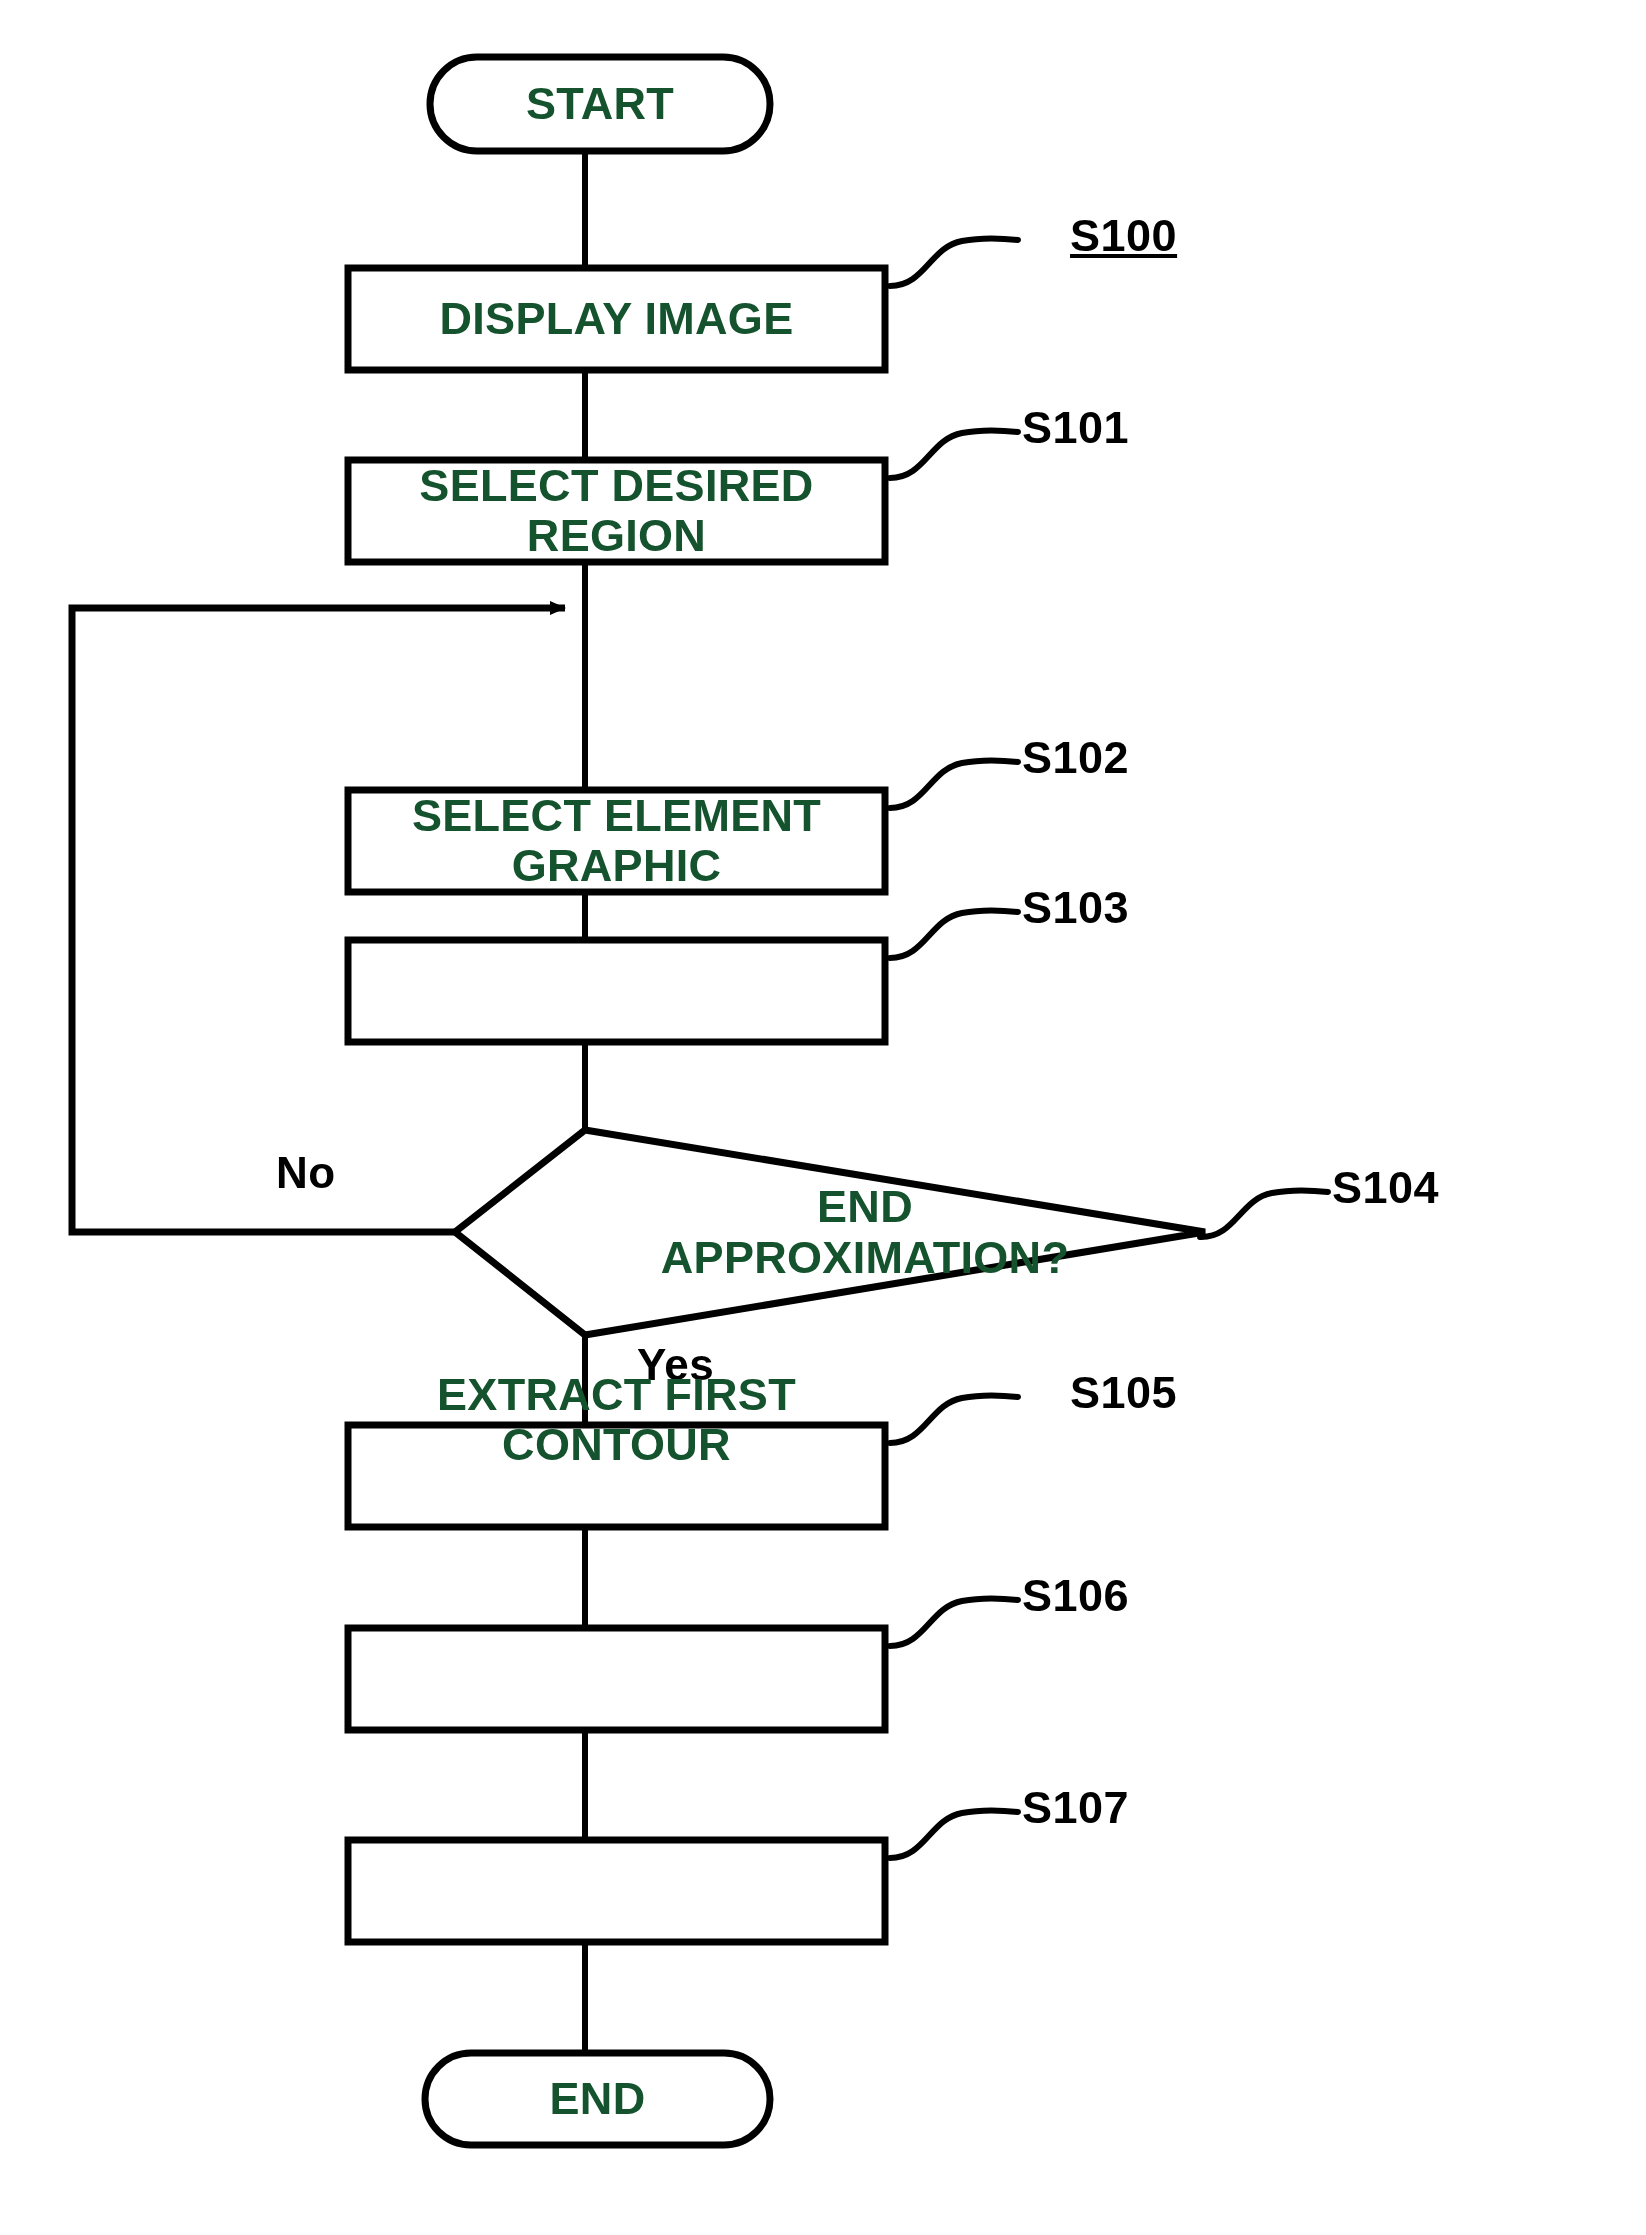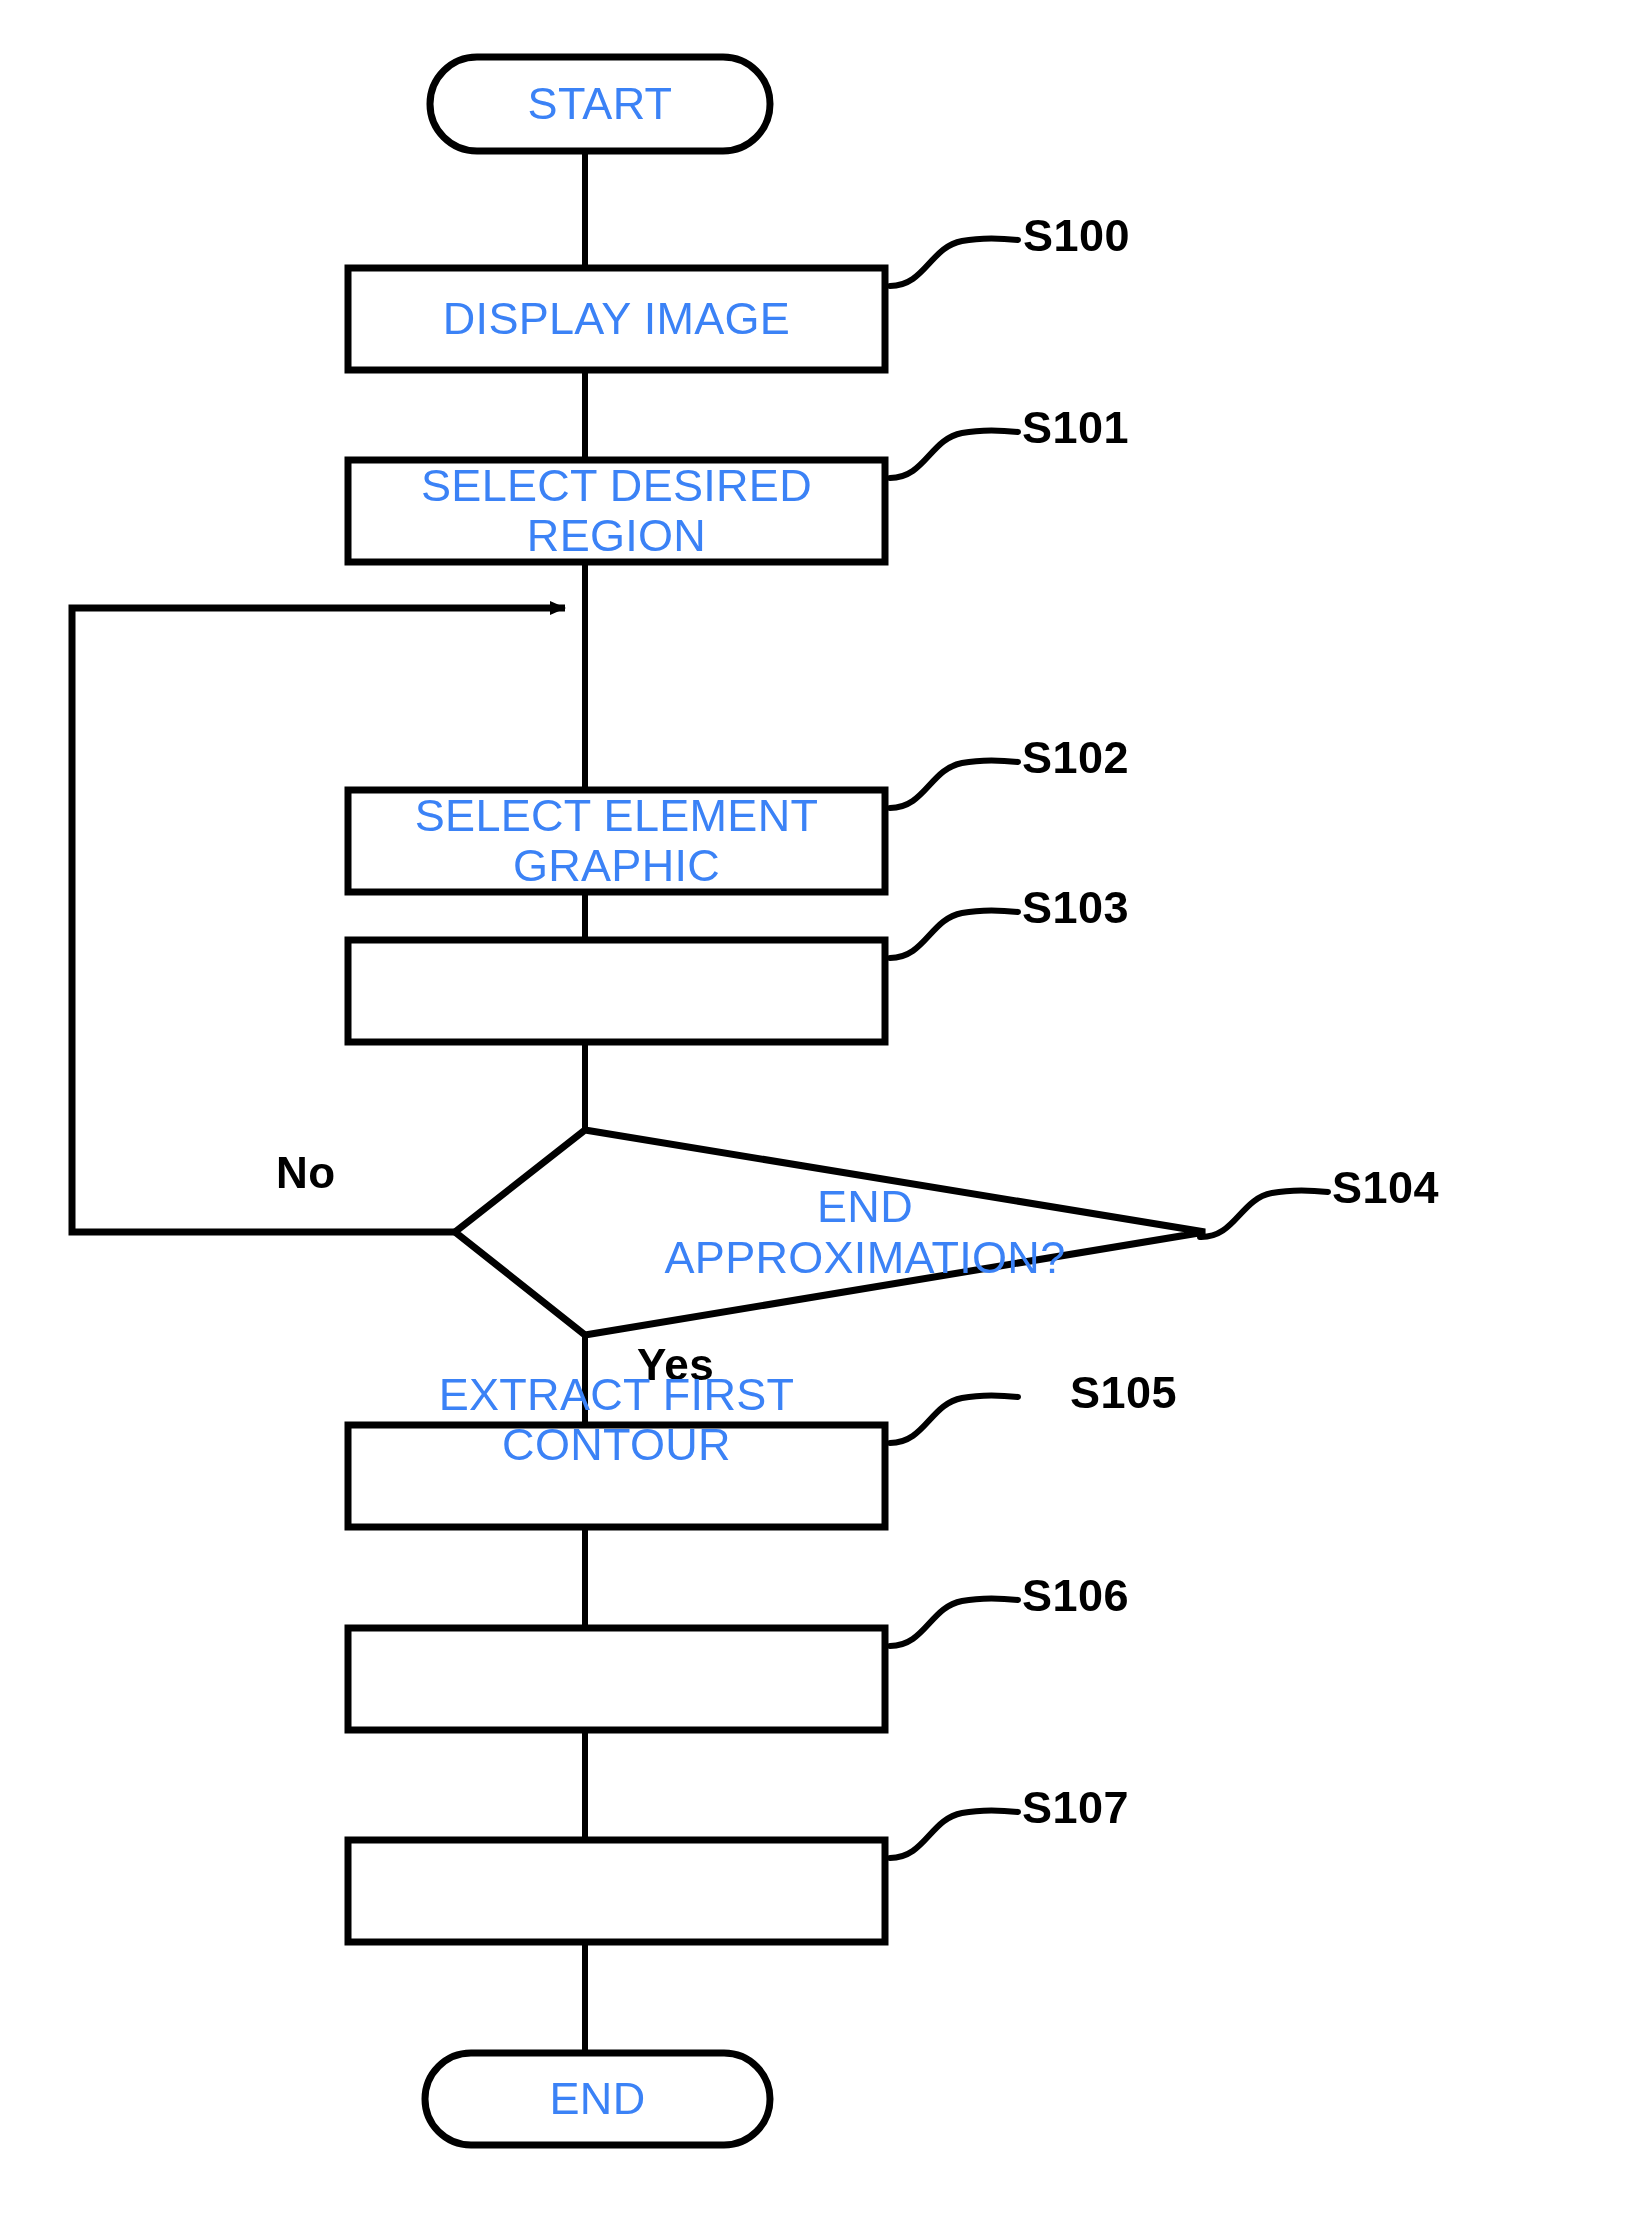--- a/index.html
+++ b/index.html
@@ -25,23 +25,23 @@
     width: 1646px;
     height: 2235px;
   }
   
   .node-label {
     position: absolute;
     display: flex;
     align-items: center;
     justify-content: center;
     text-align: center;
-    color: #3b82f6;
+    color: #14532d;
     font-family: "Liberation Sans", sans-serif;
-    font-weight: 400;
+    font-weight: 700;
     letter-spacing: 0.3px;
     line-height: 1.12;
     white-space: pre-line;
     pointer-events: none;
   }
   .terminal-label {
     font-size: 45px;
   }
   .process-label {
     font-size: 45px;
@@ -127,21 +127,21 @@
     <path d="M 890 1858 C 925 1858 930 1819 962 1813 C 983 1809 1000 1810 1018 1812" fill="none" stroke="#000000" stroke-width="6" stroke-linecap="round"></path>
 
     <line x1="585" y1="1942" x2="585" y2="2053" stroke="#000000" stroke-width="6"></line>
 
     <rect x="425" y="2053" width="345" height="92" rx="46" ry="46" fill="#ffffff" stroke="#000000" stroke-width="7"></rect>
   </svg>
 
   <div class="node-label terminal-label" style="left:430px; top:57px; width:340px; height:94px;">START</div>
 
   <div class="node-label process-label" style="left:348px; top:268px; width:537px; height:102px;">DISPLAY IMAGE</div>
-  <div class="step-tag" style="left:1023px; top:210px;">S100</div>
+  <div class="step-tag" style="left:1070px; top:210px;text-decoration:underline;">S100</div>
 
   <div class="node-label process-label" style="left:348px; top:460px; width:537px; height:102px;">SELECT DESIRED REGION</div>
   <div class="step-tag" style="left:1022px; top:402px;">S101</div>
 
   <div class="node-label process-label" style="left:348px; top:790px; width:537px; height:102px;">SELECT ELEMENT GRAPHIC</div>
   <div class="step-tag" style="left:1022px; top:732px;">S102</div>
 
   <div class="step-tag" style="left:1022px; top:882px;">S103</div>
 
   <div class="node-label decision-label" style="left:585px; top:1150px; width:560px; height:165px;">END

